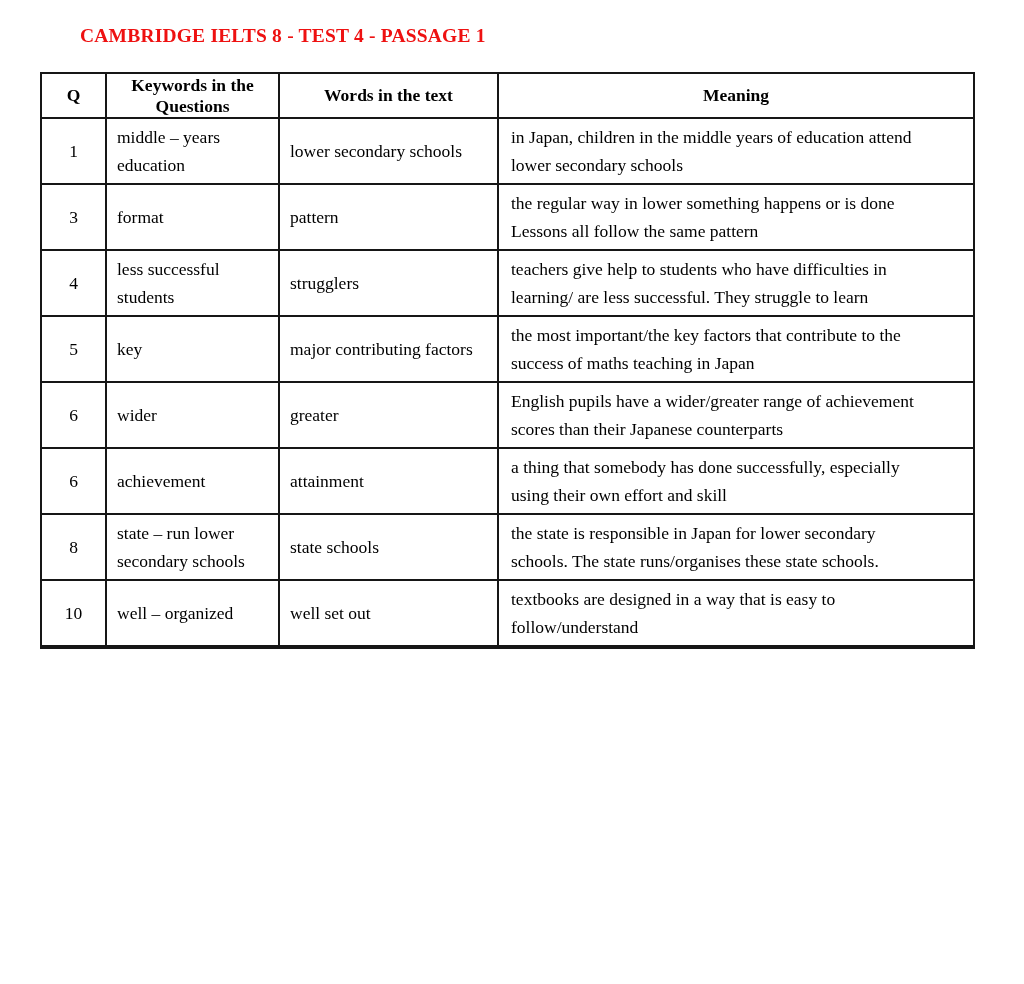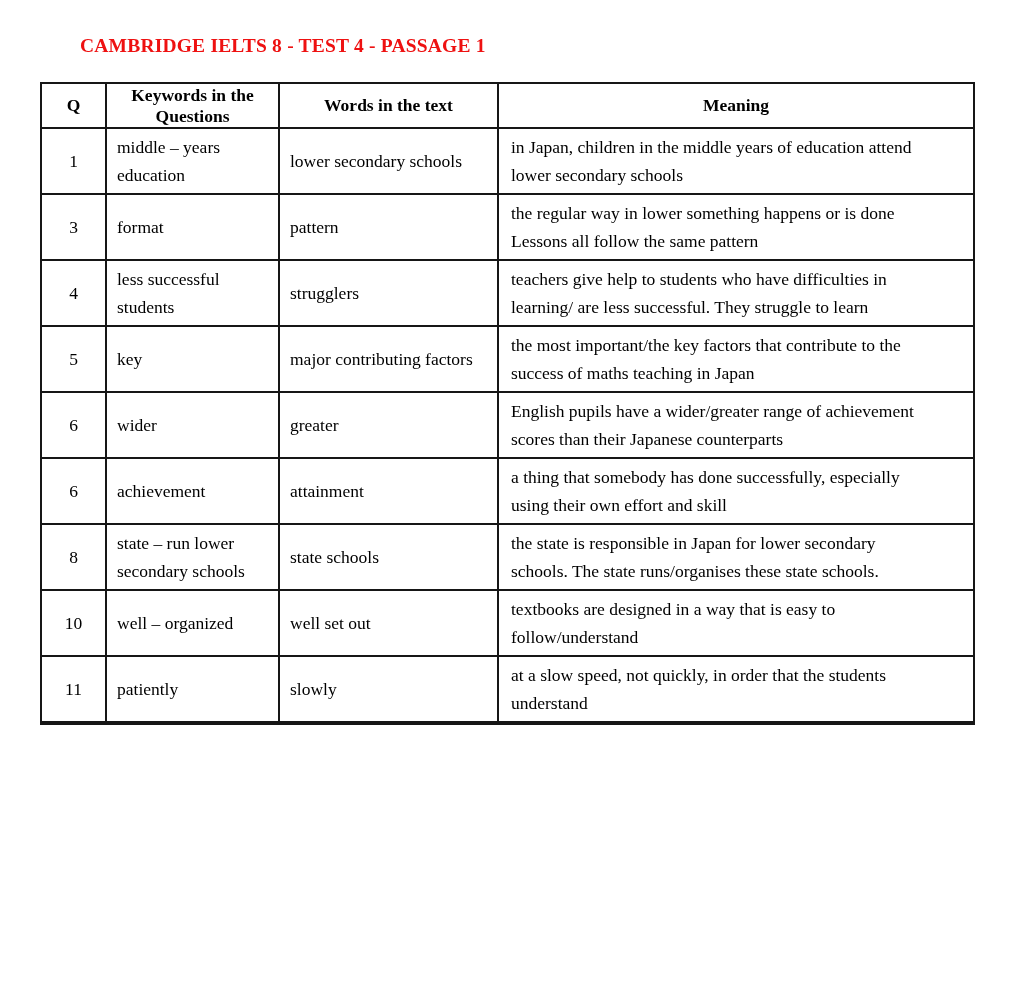--- a/index.html
+++ b/index.html
@@ -6,21 +6,21 @@
   html, body {
     width: 1024px;
     height: 984px;
     background: #ffffff;
     font-family: "Liberation Serif", "DejaVu Serif", serif;
     color: #000000;
   }
   .page {
     width: 1024px;
     height: 772px;
-    padding-top: 35px;
+    padding-top: 25px;
     overflow: hidden;
   }
   .title {
     margin-left: 80px;
     font-size: 19.5px;
     font-weight: bold;
     letter-spacing: 0.2px;
   }
   table.kw-table {
     margin-left: 40px;
@@ -129,23 +129,16 @@
           <td class="meaning-cell">the state is responsible in Japan for lower secondary
 schools. The state runs/organises these state schools.</td>
         </tr>
         <tr>
           <td class="question-number-cell q-cell">10</td>
           <td class="keywords-cell">well – organized</td>
           <td class="words-in-text-cell words-cell">well set out</td>
           <td class="meaning-cell">textbooks are designed in a way that is easy to
 follow/understand</td>
         </tr>
-        <tr>
-          <td class="question-number-cell q-cell">11</td>
-          <td class="keywords-cell">patiently</td>
-          <td class="words-in-text-cell words-cell">slowly</td>
-          <td class="meaning-cell">at a slow speed, not quickly, in order that the students
-understand</td>
-        </tr>
       </tbody>
   </table>
 
 </div>
 
 </body></html>

